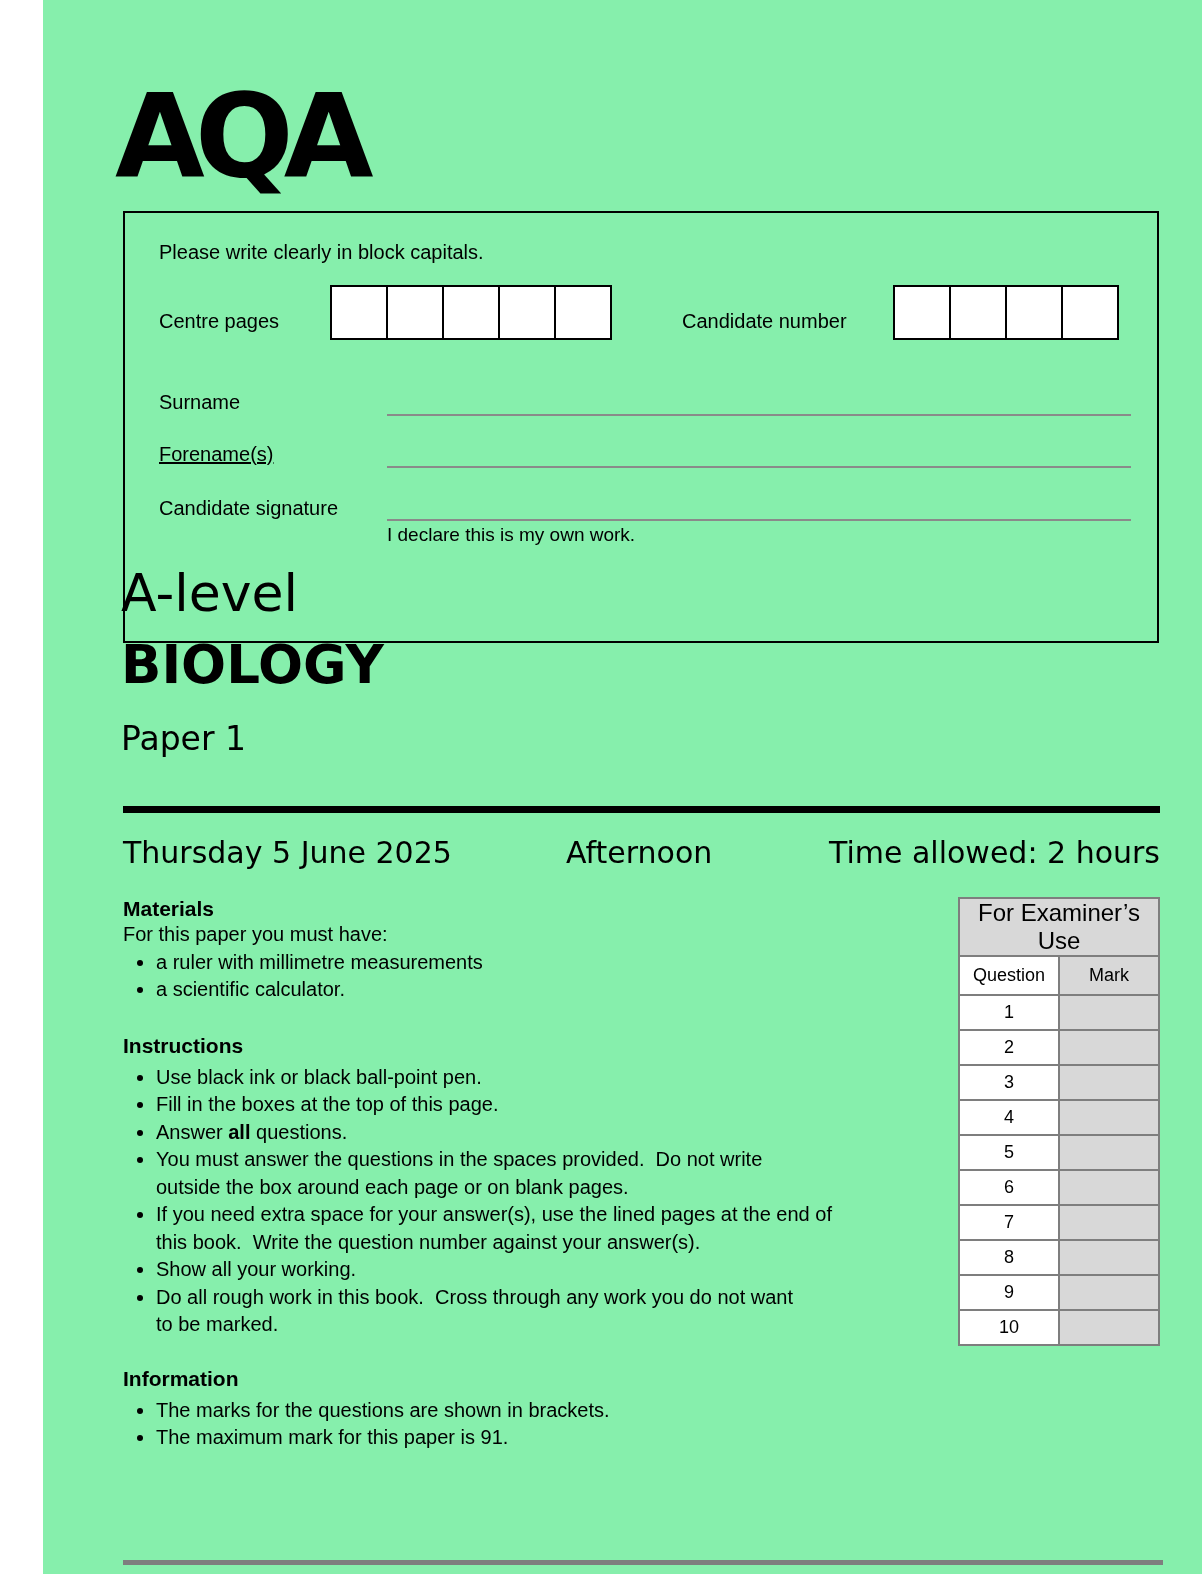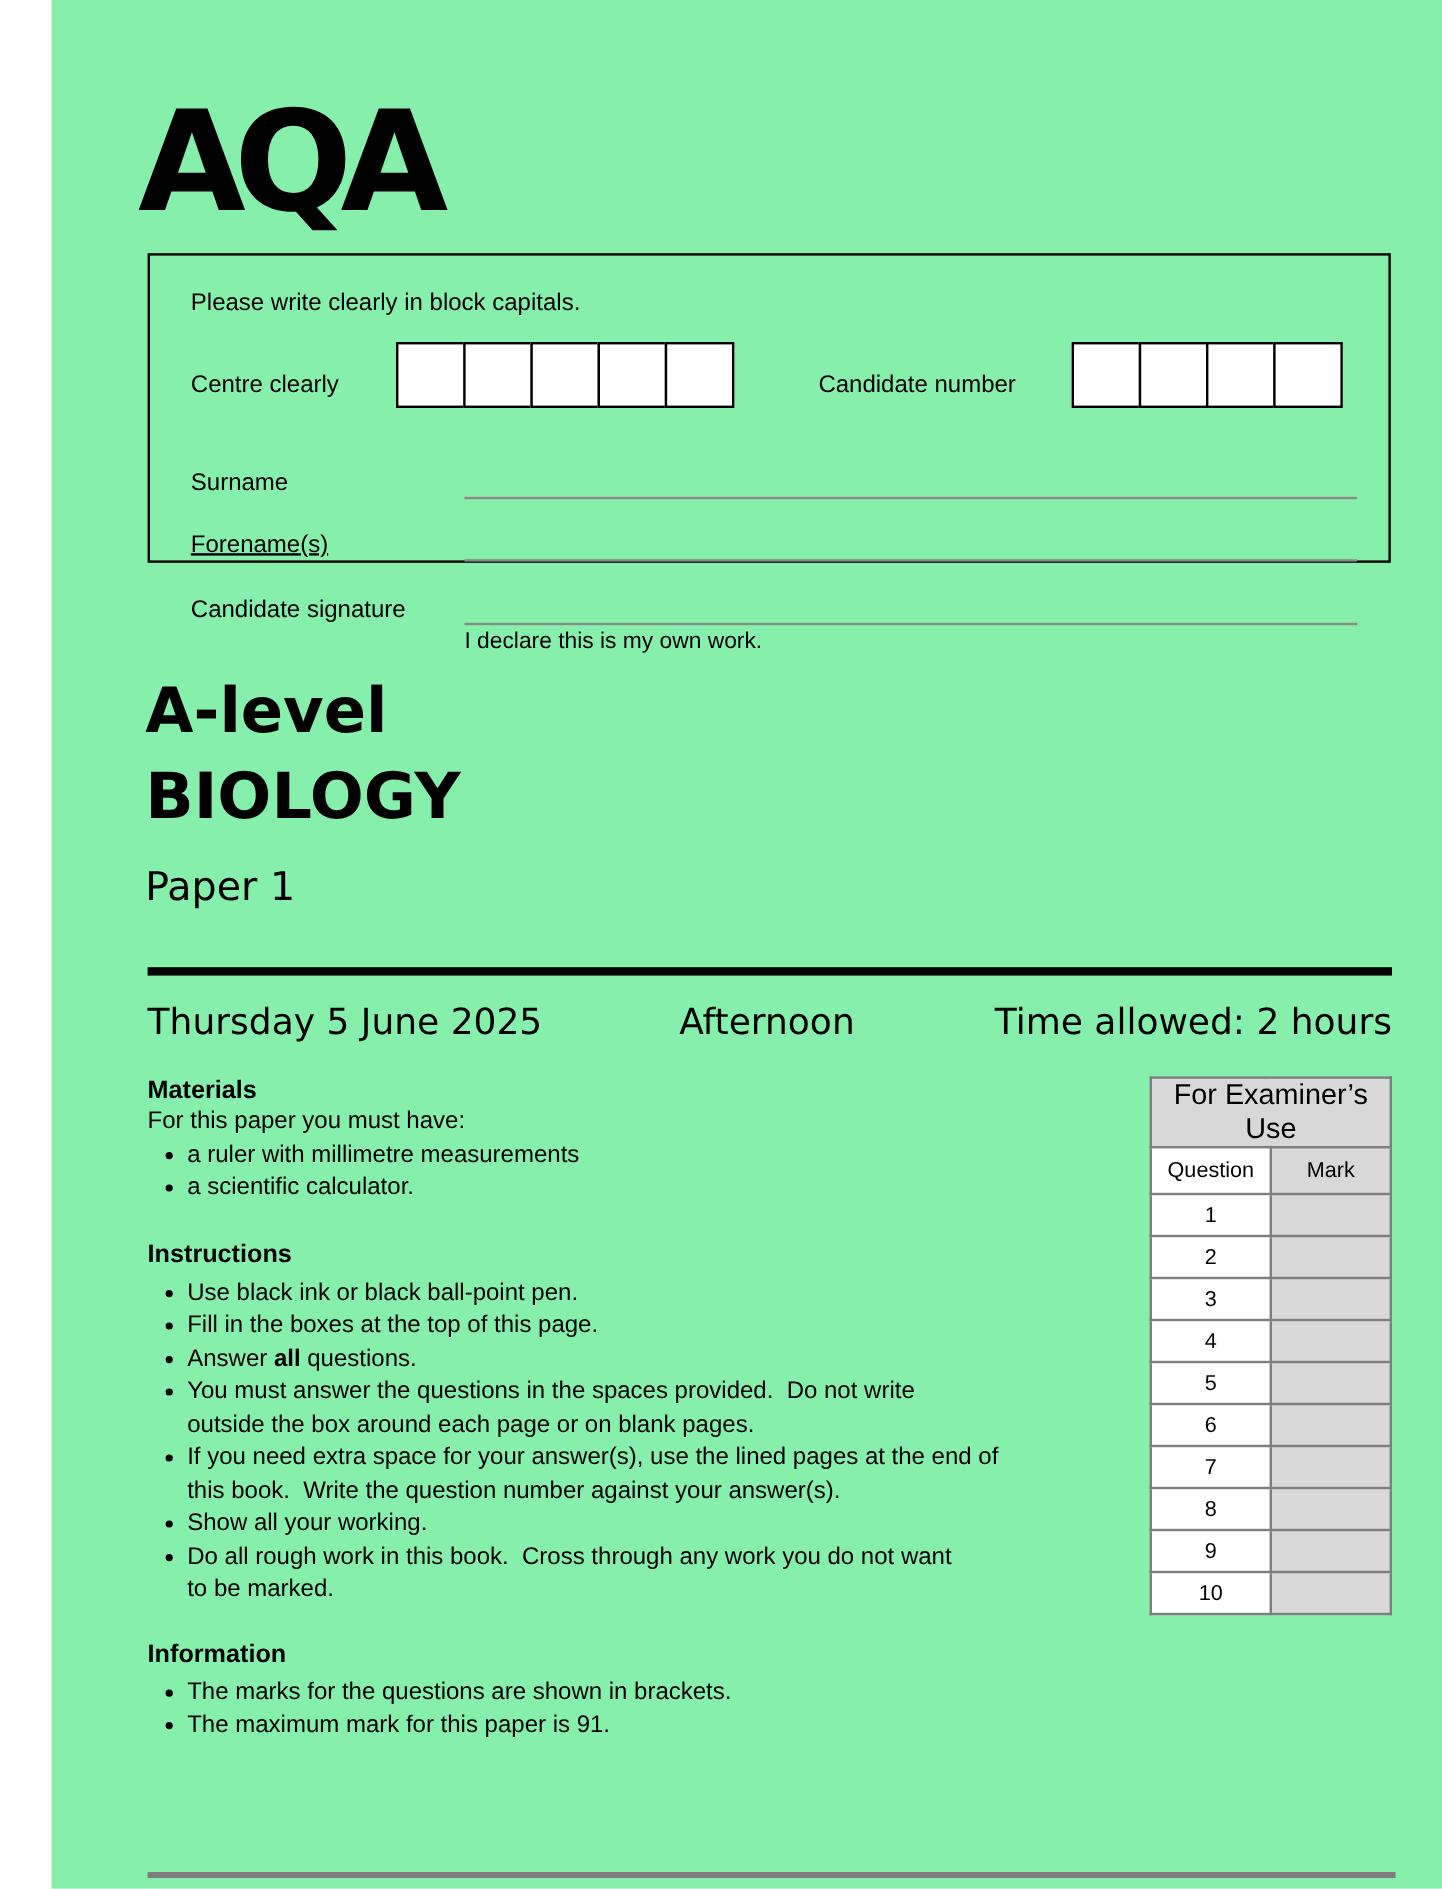--- a/index.html
+++ b/index.html
@@ -10,36 +10,36 @@
 
   
   .logo {
     position:absolute; left:72px; top:84px;
     font-family:"DejaVu Sans", sans-serif; font-weight:bold;
     font-size:116px; letter-spacing:-0.085em; line-height:0.9;
   }
 
   
   .candidate-box {
-    position:absolute; left:80px; top:211px; width:1036px; height:258px;
+    position:absolute; left:80px; top:211px; width:1036px; height:432px;
     border:2px solid #000; box-sizing:border-box; font-size:20px;
   }
   .cb-abs { position:absolute; white-space:nowrap; }
   .cells { position:absolute; display:flex; }
   .cell {
     width:58px; height:55px; box-sizing:border-box;
     border:2px solid #000; margin-left:-2px; background:#fff;
   }
   .cell:first-child { margin-left:0; }
   .write-line { position:absolute; height:0; border-bottom:2px solid #8a8a8a; }
   .declaration { position:absolute; font-size:19px; white-space:nowrap; }
 
   
   .qual, .subject, .paper { position:absolute; left:78px; margin:0; font-family:"DejaVu Sans", sans-serif; line-height:1; }
-  .qual   { top:567px; font-size:52px; font-weight:bold; }
+  .qual   { top:567px; font-size:52px; font-weight:normal; }
   .subject{ top:638px; font-size:53px; font-weight:bold; }
   .paper  { top:722px; font-size:33px; font-weight:normal; }
 
   .title-rule { position:absolute; left:80px; top:806px; width:1037px; height:7px; background:#000; }
 
   
   .session { position:absolute; left:80px; top:835px; width:1037px; height:40px;
              font-family:"DejaVu Sans", sans-serif; font-size:30px; }
   .session-date { position:absolute; left:0; top:0; }
   .session-tod  { position:absolute; left:443px; top:0; }
@@ -71,21 +71,21 @@
 </head>
 <body>
 
 <div class="page">
 
   <div class="logo">AQA</div>
 
   <div class="candidate-box">
     <span class="cb-abs" style="left:34px; top:28px;">Please write clearly in block capitals.</span>
 
-    <span class="cb-abs" style="left:34px; top:97px;">Centre clearly</span>
+    <span class="cb-abs" style="left:34px; top:97px;">Centre pages</span>
     <div class="cells" style="left:205px; top:72px;" id="centre-cells">
         <div class="cell"></div>
         <div class="cell"></div>
         <div class="cell"></div>
         <div class="cell"></div>
         <div class="cell"></div>
       </div>
 
     <span class="cb-abs" style="left:557px; top:97px;">Candidate number</span>
     <div class="cells" style="left:768px; top:72px;" id="candidate-cells">

